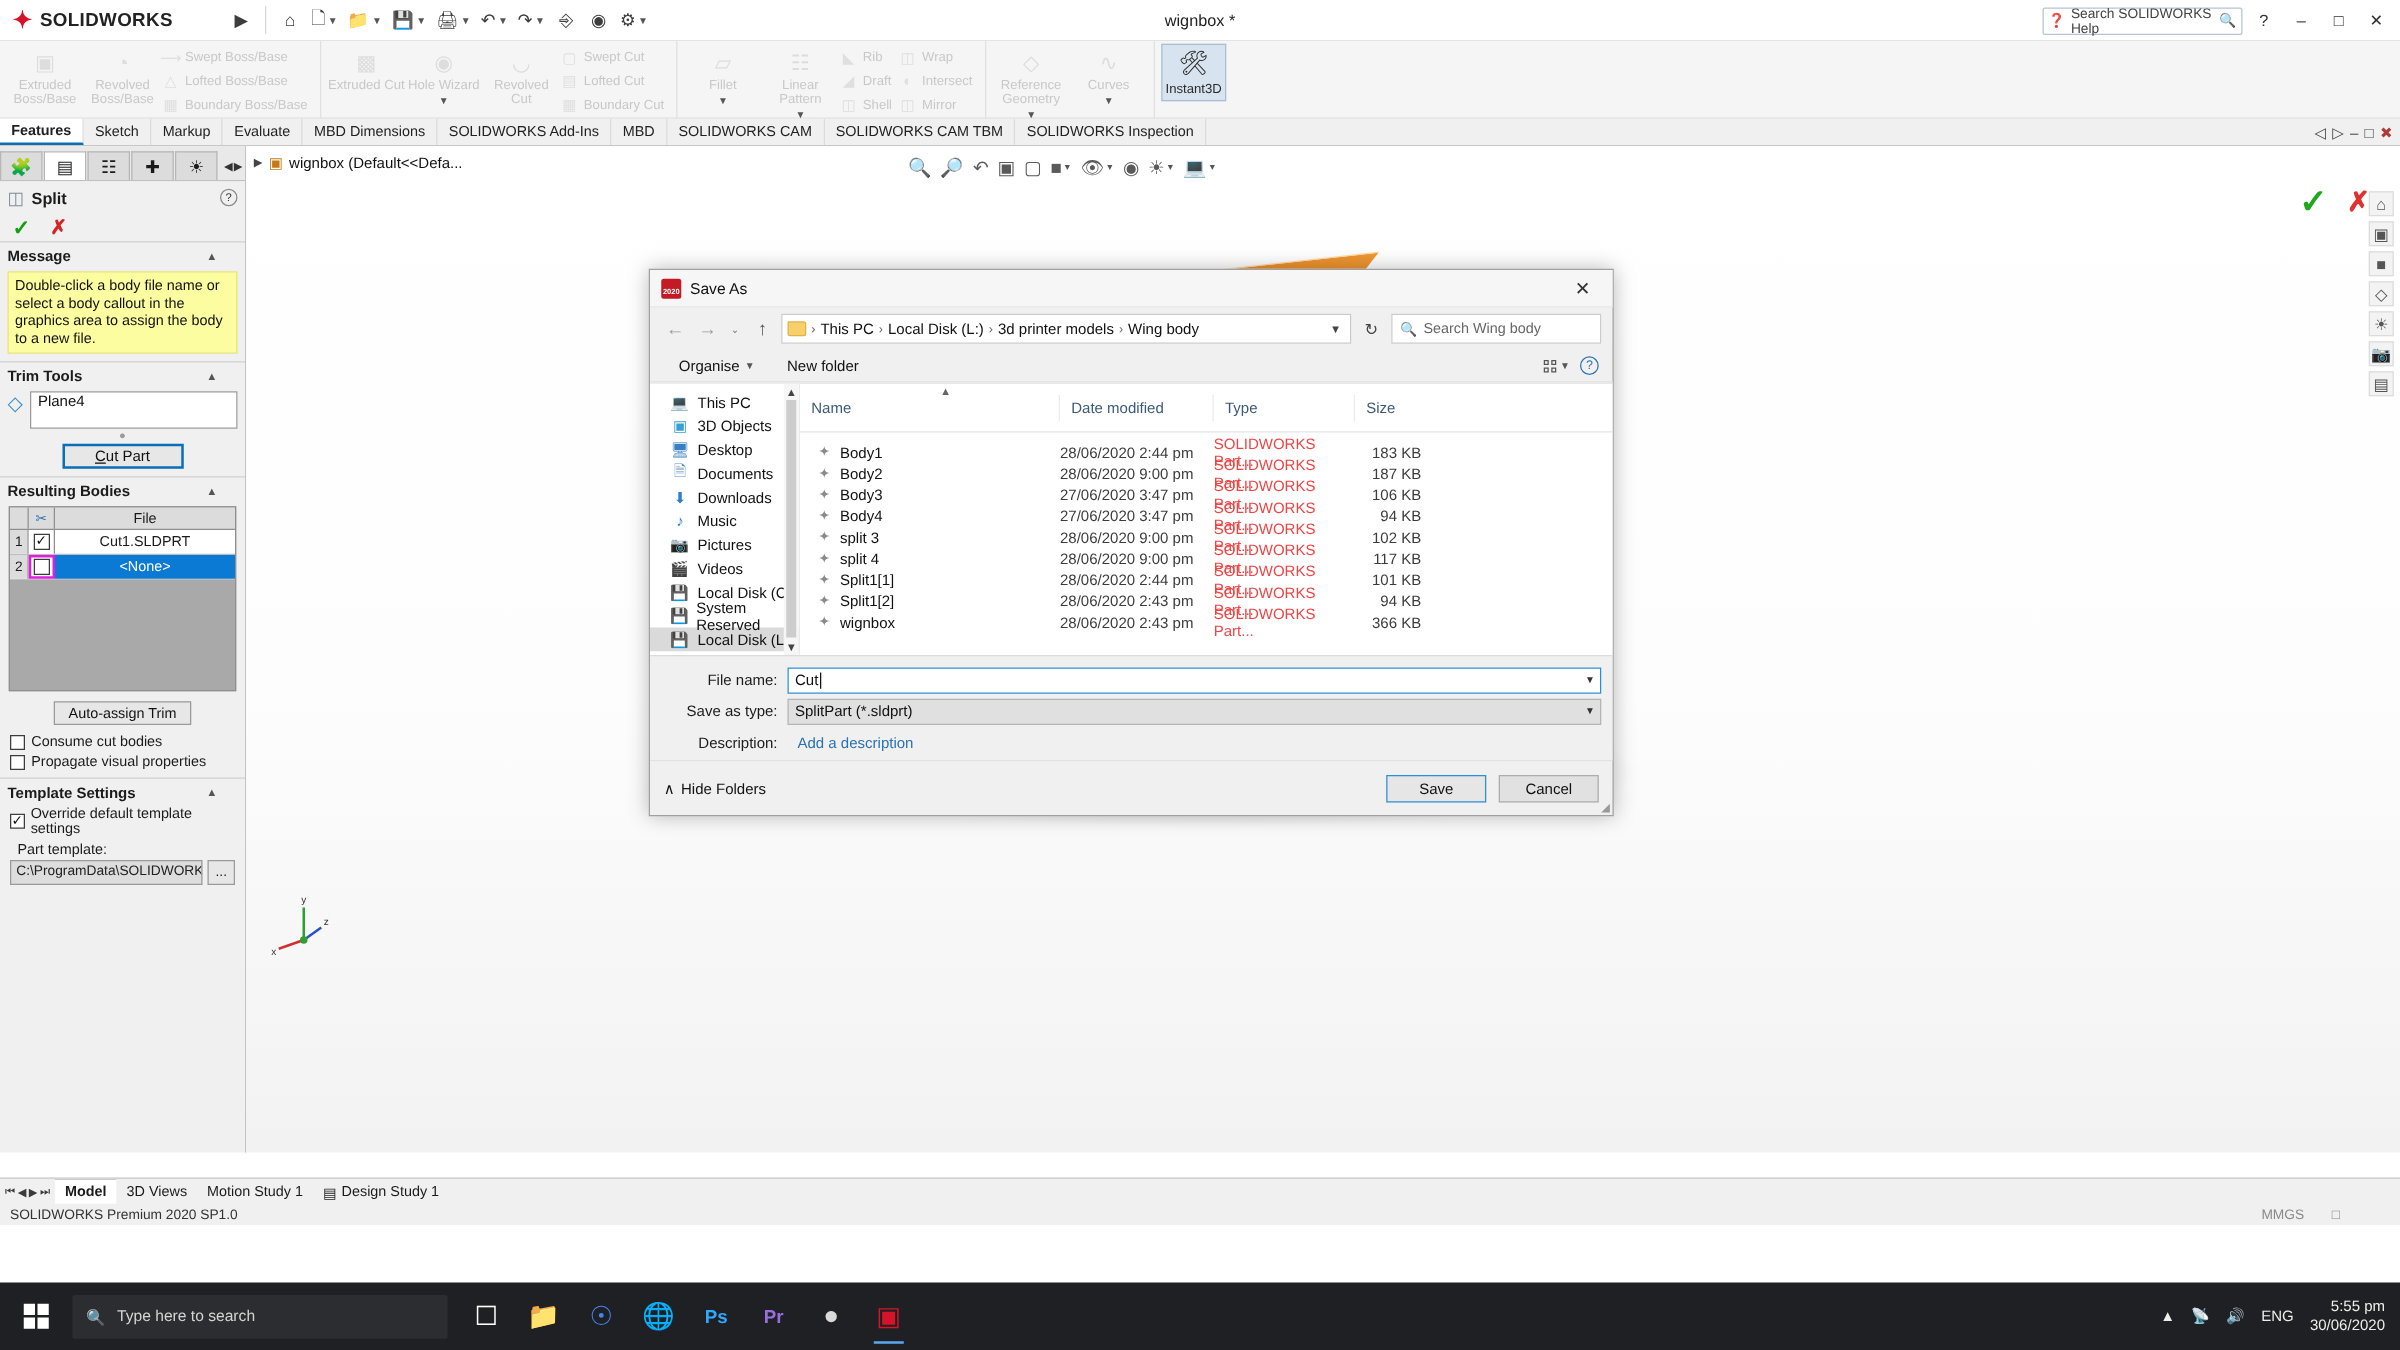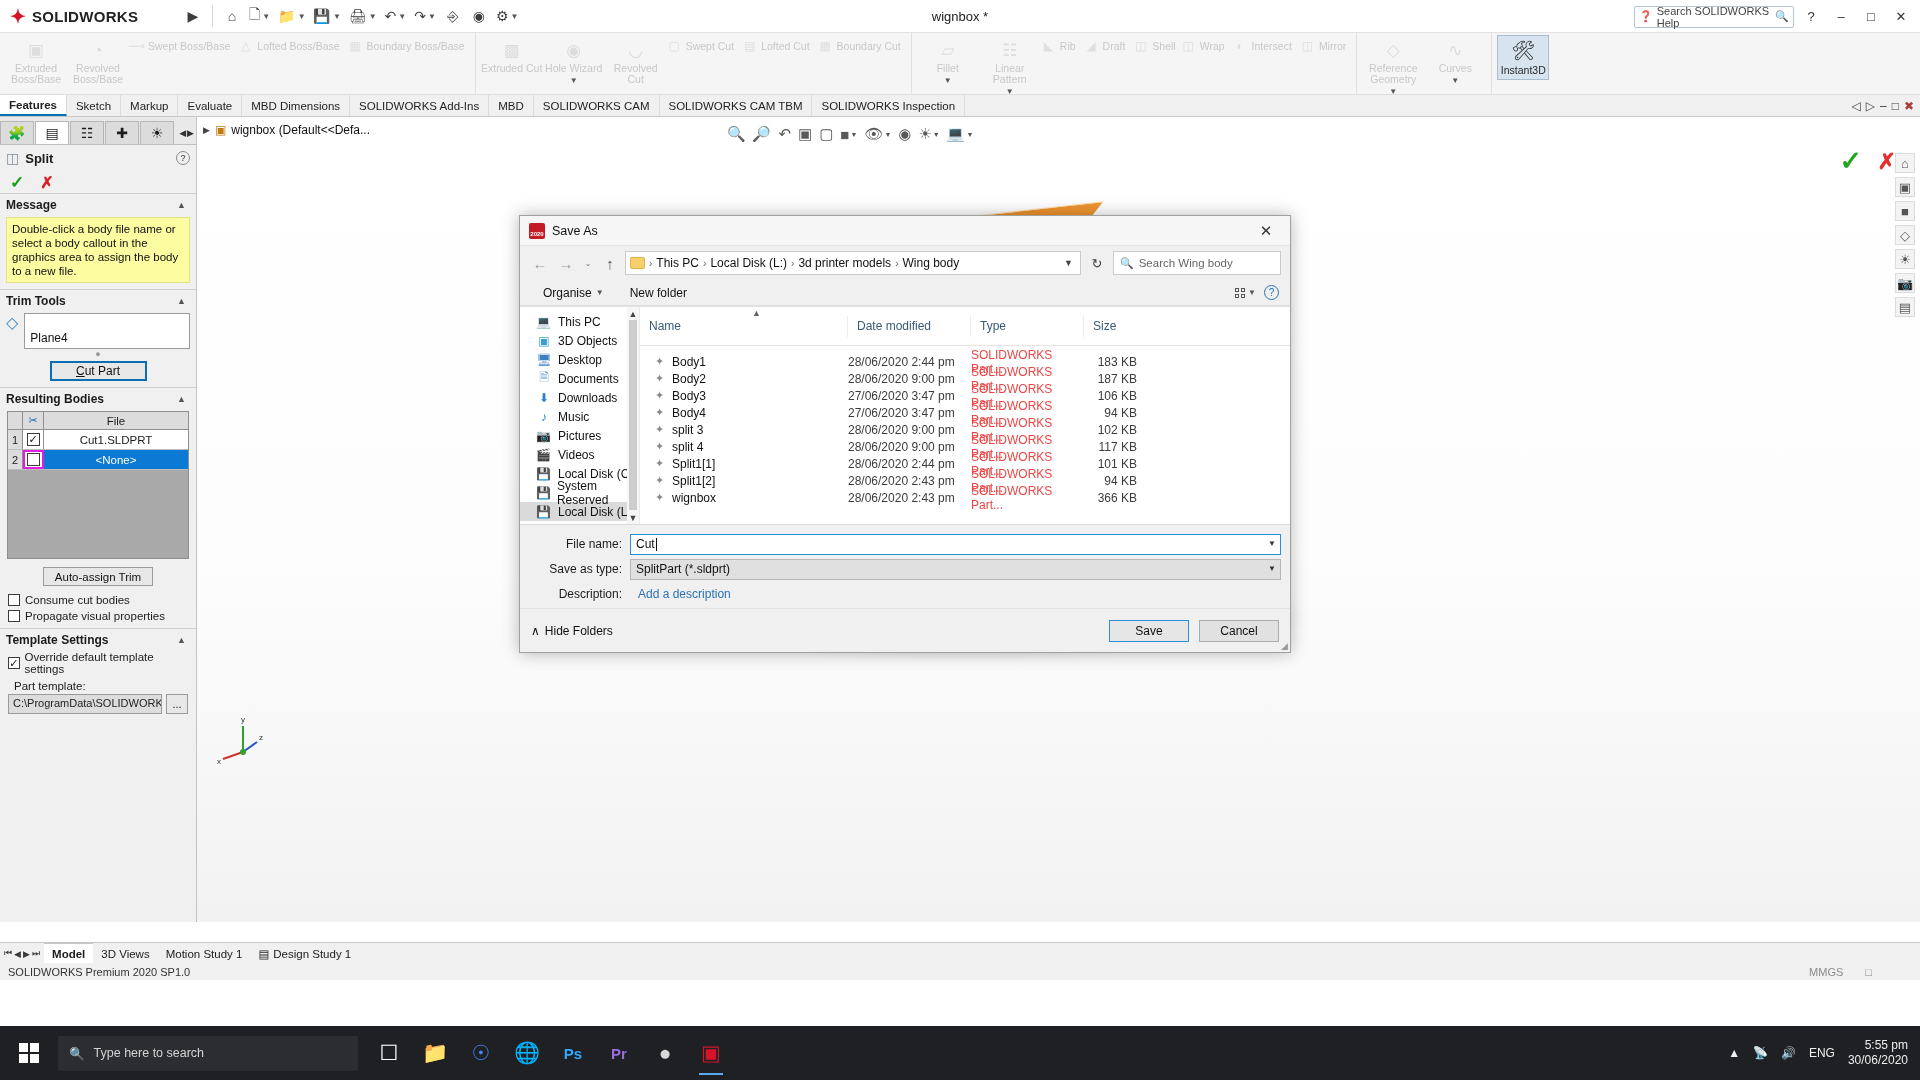--- a/index.html
+++ b/index.html
@@ -48,21 +48,21 @@
   }
   .rgroup{ display:flex; align-items:flex-start; height:62px; padding:2px 5px; border-right:1px solid #e0e0e0;}
   .rbig{
     width:62px; display:flex; flex-direction:column; align-items:center; gap:1px;
     padding-top:3px; color:#c8c8c8; font-size:10.5px; text-align:center; line-height:11px;
   }
   .ricon{
     width:26px; height:24px; display:flex; align-items:center; justify-content:center;
     font-size:17px; color:#c9c9c9; filter:grayscale(1) opacity(.55);
   }
-  .rcol{ display:flex; flex-direction:row; justify-content:space-between; padding-top:3px; gap:3px;}
+  .rcol{ display:flex; flex-direction:column; justify-content:space-between; padding-top:3px; gap:3px;}
   .rsmall{
     display:flex; align-items:center; gap:4px; font-size:10.5px; color:#c8c8c8;
     height:16px; padding-right:5px;
   }
   .rsmall .si{ width:15px; height:14px; display:flex; align-items:center; justify-content:center; font-size:12px; filter:grayscale(1) opacity(.5); }
   .instant3d{
     width:52px; display:flex; flex-direction:column; align-items:center; gap:2px;
     background:#d7e3ee; border:1px solid #a9bed1; padding:3px 2px; color:#2b2b2b; font-size:10.5px;
   }
   .i3d-ico{ font-size:19px; }
@@ -97,34 +97,34 @@
   .pm-header{
     height:26px; display:flex; align-items:center; gap:6px; padding:0 6px; background:#f0f0f0;
   }
   .pm-title{ font-weight:bold; font-size:13px; }
   .pm-help{ margin-left:auto; width:14px; height:14px; border:1px solid #8a8a8a; border-radius:50%;
             font-size:9px; display:flex; align-items:center; justify-content:center; color:#333;}
   .pm-actions{ height:22px; display:flex; align-items:center; gap:16px; padding:0 10px; }
   .ok{ color:#14a014; font-size:17px; font-weight:bold; }
   .no{ color:#d52222; font-size:16px; font-weight:bold; }
   .sect{
-    border-top:1px solid #d0d0d0; padding:4px 10px 2px 6px;
+    border-top:1px solid #d0d0d0; padding:4px 22px 2px 6px;
     display:flex; align-items:center; justify-content:space-between;
   }
   .sect-t{ font-weight:bold; font-size:12px; color:#1b1b1b; }
   .chev{ font-size:9px; color:#555; }
   .msgbox{
     margin:3px 6px 6px 6px; background:#fcfca0; border:1px solid #e2e28a; padding:4px 5px;
     font-size:11.5px; line-height:14px; color:#111;
   }
   .trimrow{ display:flex; align-items:flex-start; gap:6px; padding:3px 6px 0 6px;}
   .trim-ico{ font-size:16px; color:#3f8dc6; }
   .trim-field{
     flex:1; height:30px; background:#fff; border:1px solid #9b9b9b; font-size:12px;
-    padding:17px 5px; color:#111;
+    padding:0 5px; color:#111;
   }
   .dotmark{ text-align:center; color:#9a9a9a; font-size:9px; height:10px;}
   .cutpart{
     display:block; margin:2px auto 6px auto; width:97px; height:20px; background:#e7e7e7;
     border:2px solid #0a6fb5; font-size:12px; color:#111; cursor:default;
   }
   .cutpart u{ text-decoration:underline; }
   .rb-table{
     margin:3px 7px 0 7px; border:1px solid #8f8f8f; background:#a9a9a9;
     height:148px; display:flex; flex-direction:column;

